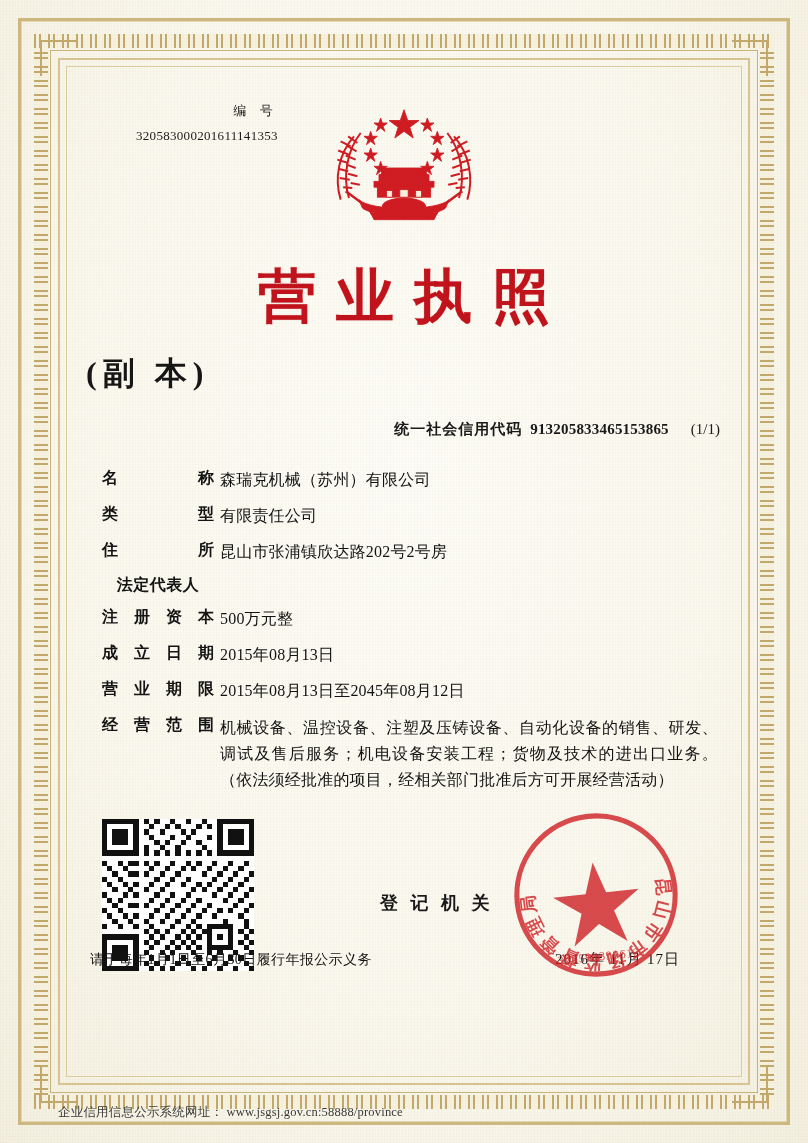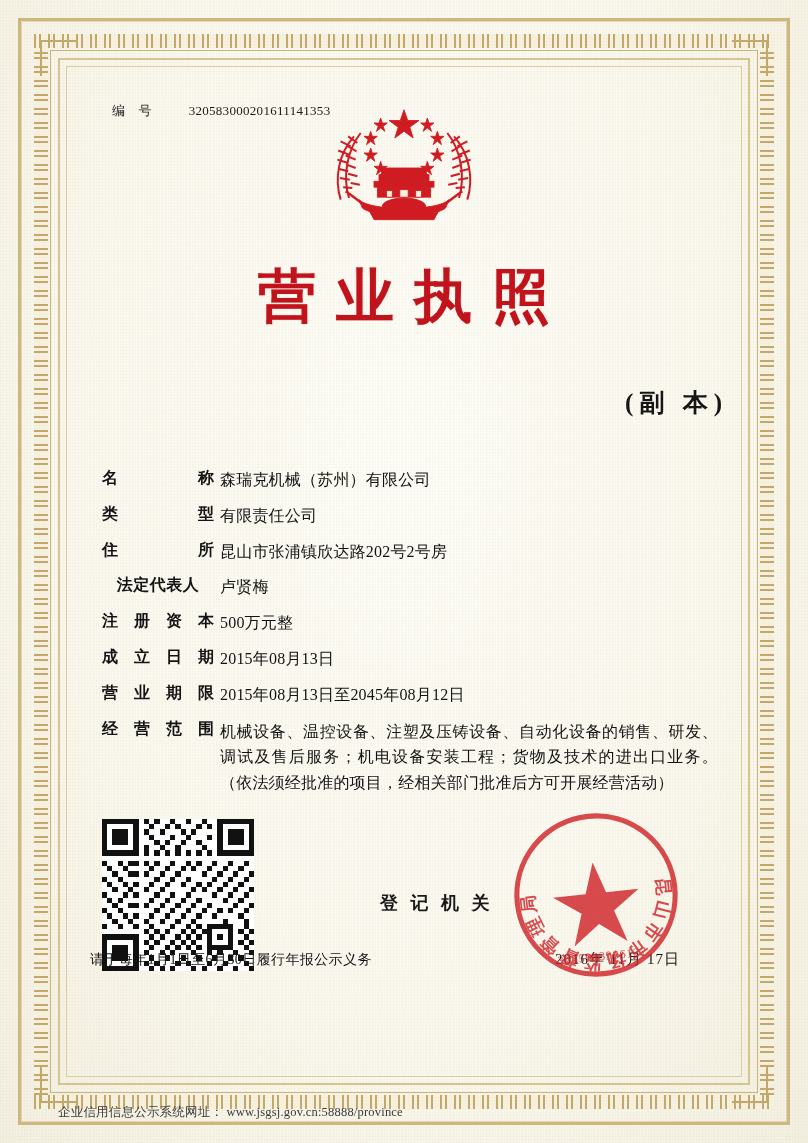--- a/index.html
+++ b/index.html
@@ -91,24 +91,25 @@
     left: 80px; top: 80px; right: 80px; bottom: 76px;
     z-index: 3;
   }
 
   
   .serial-row {
     position: absolute;
     left: 32px;
     top: 22px;
     display: flex;
-    align-items: center;
+    align-items: flex-end;
     gap: 8px;
     font-size: 13px;
     color: #1a1a1a;
+    flex-direction: column;
   }
   .serial-label {
     letter-spacing: 5px;
     font-family: "Liberation Sans", sans-serif;
     font-size: 13px;
   }
   .serial-value {
     font-family: "Liberation Serif", serif;
     font-size: 13px;
     letter-spacing: 0.3px;
@@ -139,27 +140,26 @@
     letter-spacing: 20px;
     text-indent: 20px;
     color: #c0131c;
     font-family: "Liberation Serif", "DejaVu Serif", serif;
     text-shadow: 0 0 1px rgba(192,19,28,0.4);
   }
   .subtitle {
     position: absolute;
     top: 272px;
     left: 0; right: 0;
-    text-align: right;
-    font-size: 25px;
+    text-align: left;
+    font-size: 32px;
     letter-spacing: 6px;
     text-indent: 6px;
     color: #161616;
     font-weight: bold;
-    margin-top: 34px;
   }
 
   
   .credit-line {
     position: absolute;
     top: 340px;
     right: 8px;
     font-size: 15px;
     letter-spacing: 0.5px;
     display: flex;
@@ -356,20 +356,25 @@
             <polygon points="60,60 62,66 68,66 63,70 65,76 60,72 55,76 57,70 52,66 58,66"></polygon>
             <polygon points="72,76 74,82 80,82 75,86 77,92 72,88 67,92 69,86 64,82 70,82"></polygon>
           </g>
         </g>
       </svg>
     </div>
 
     <div class="title">营业执照</div>
     <div class="subtitle">(副 本)</div>
 
+    <div class="credit-line">
+      <span class="credit-label">统一社会信用代码</span>
+      <span class="credit-value">913205833465153865</span>
+      <span class="credit-page">(1/1)</span>
+    </div>
 
     <div class="fields">
       <div class="field-row">
         <div class="field-label">
           <span>名</span>
           <span>称</span>
         </div>
         <div class="field-value">森瑞克机械（苏州）有限公司</div>
       </div>
 
@@ -384,21 +389,20 @@
       <div class="field-row">
         <div class="field-label">
           <span>住</span>
           <span>所</span>
         </div>
         <div class="field-value">昆山市张浦镇欣达路202号2号房</div>
       </div>
 
       <div class="field-row">
         <div class="field-label tight">法定代表人</div>
-        <div class="field-value">卢贤梅</div>
       </div>
 
       <div class="field-row">
         <div class="field-label">
           <span>注</span>
           <span>册</span>
           <span>资</span>
           <span>本</span>
         </div>
         <div class="field-value">500万元整</div>

